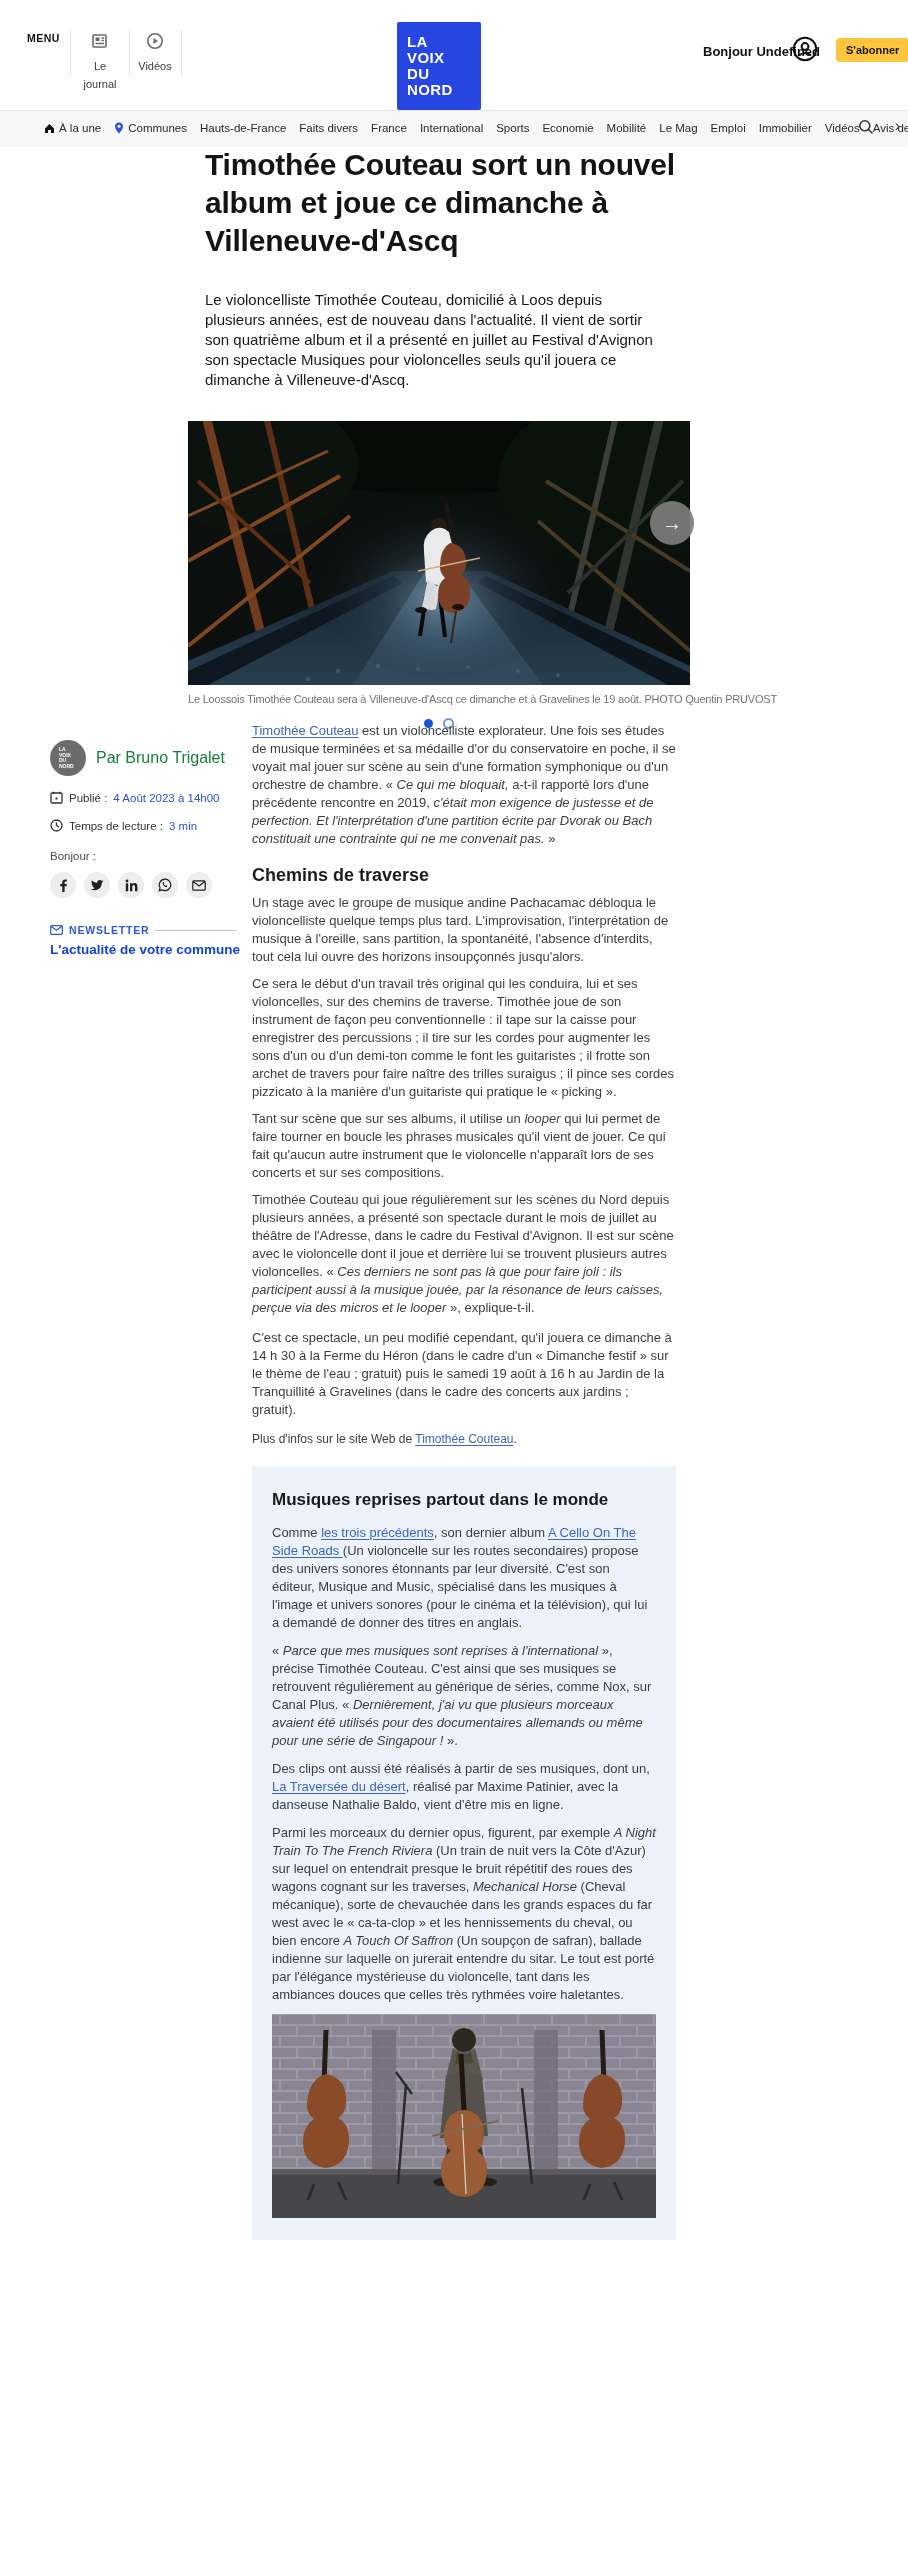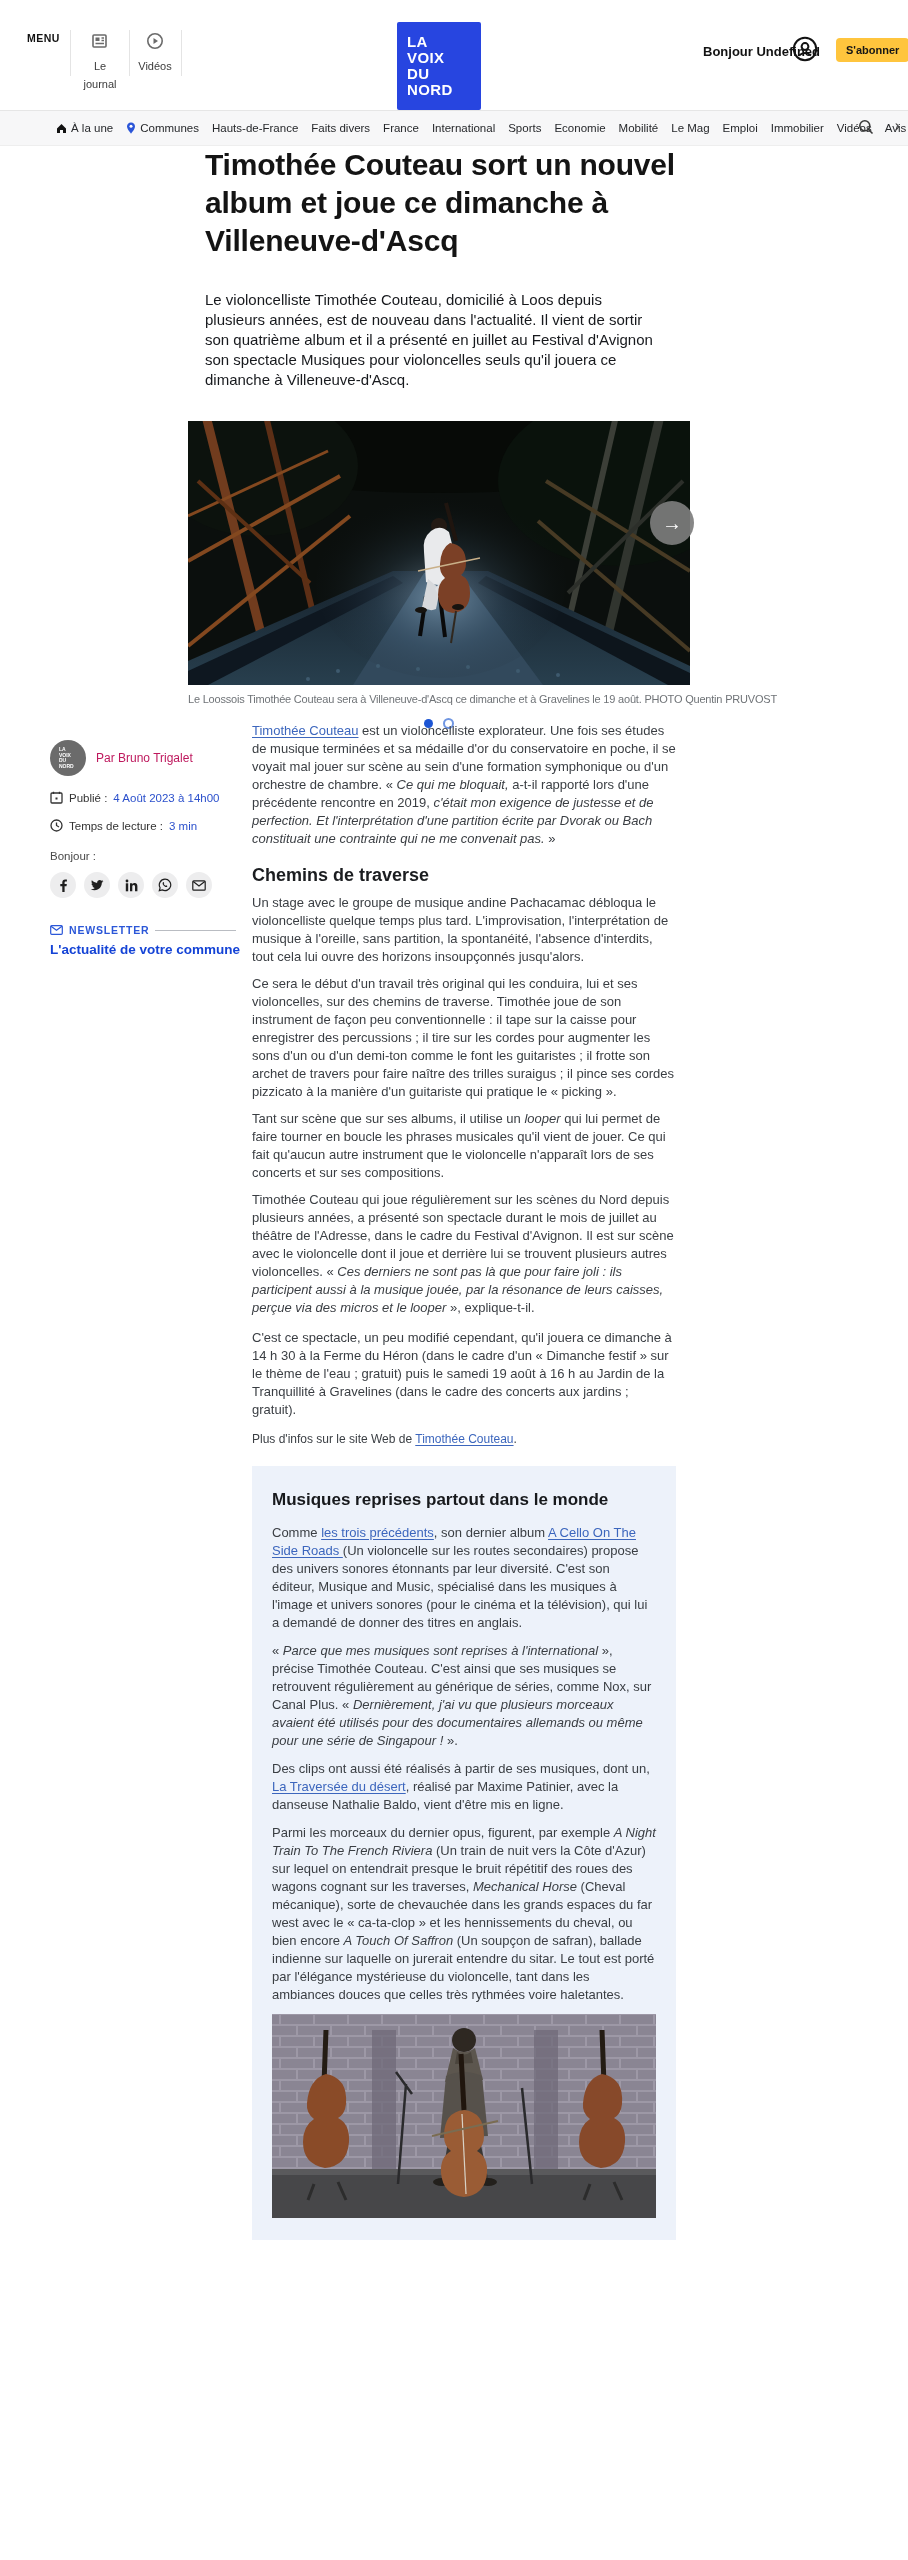--- a/index.html
+++ b/index.html
@@ -19,21 +19,21 @@
         display:flex;flex-direction:column;justify-content:center;padding-left:10px;box-sizing:border-box;}
   .logo span{color:#fff;font-weight:bold;font-size:15px;line-height:16px;letter-spacing:.4px;}
   .greeting{left:703px;top:44px;font-size:13px;font-weight:bold;color:#121212;}
   .account{left:792px;top:36px;cursor:pointer;}
   .subscribe{left:836px;top:38px;background:#ffc53d;color:#161616;font-size:11px;font-weight:bold;
              padding:6px 10px;border-radius:4px;border:none;cursor:pointer;}
 
   
   .navbar{left:0;top:110px;width:908px;height:36px;background:#f7f7f8;border-top:1px solid #e6e6e6;
           border-bottom:1px solid #eee;box-sizing:border-box;display:flex;align-items:center;
-          padding-left:56px;gap:13px;}
+          padding-left:44px;gap:13px;}
   .nav-item{font-size:11.5px;color:#26282b;white-space:nowrap;display:flex;align-items:center;gap:4px;cursor:pointer;}
   .nav-search{position:absolute;right:34px;top:119px;cursor:pointer;}
   .nav-chevron{position:absolute;right:8px;top:117px;font-size:16px;color:#444;cursor:pointer;}
 
   
   .title{left:205px;top:146px;width:480px;font-size:30px;line-height:38px;font-weight:bold;color:#141414;letter-spacing:-.2px;}
   .intro{left:205px;top:290px;width:458px;font-size:15px;line-height:20px;color:#17191d;}
 
   
   .hero{left:188px;top:421px;width:502px;height:264px;}
@@ -45,21 +45,21 @@
   .dot{display:inline-block;width:9px;height:9px;border-radius:50%;margin:0 3px;cursor:pointer;vertical-align:middle;}
   .dot.active{background:#1c55d4;}
   .dot.idle{background:#fff;border:2px solid #7096e2;width:7px;height:7px;}
 
   
   .sidebar{left:50px;top:740px;width:186px;}
   .author-row{display:flex;align-items:center;gap:10px;}
   .avatar{width:36px;height:36px;border-radius:50%;background:#6b6b6b;display:flex;flex-direction:column;
           justify-content:center;padding-left:9px;box-sizing:border-box;}
   .avatar span{color:#fff;font-size:5px;line-height:5.5px;font-weight:bold;}
-  .author-name{font-size:12px;color:#be185d;}
+  .author-name{font-size:16px;color:#15803d;}
   .meta-row{display:flex;align-items:center;gap:6px;margin-top:15px;white-space:nowrap;font-size:11.5px;color:#333;}
   .meta-row .blue{color:#2b50cc;}
   .share-label{margin-top:18px;font-size:11.5px;color:#4a4a4a;}
   .share-row{display:flex;gap:8px;margin-top:10px;}
   .share-btn{width:26px;height:26px;border-radius:50%;background:#ededee;display:flex;align-items:center;
              justify-content:center;cursor:pointer;}
   .newsletter{margin-top:26px;}
   .nl-head{display:flex;align-items:center;gap:6px;}
   .nl-label{font-size:10.5px;font-weight:bold;color:#2b57d8;letter-spacing:.8px;}
   .nl-line{flex:1;height:1px;background:#b9bcc2;}

